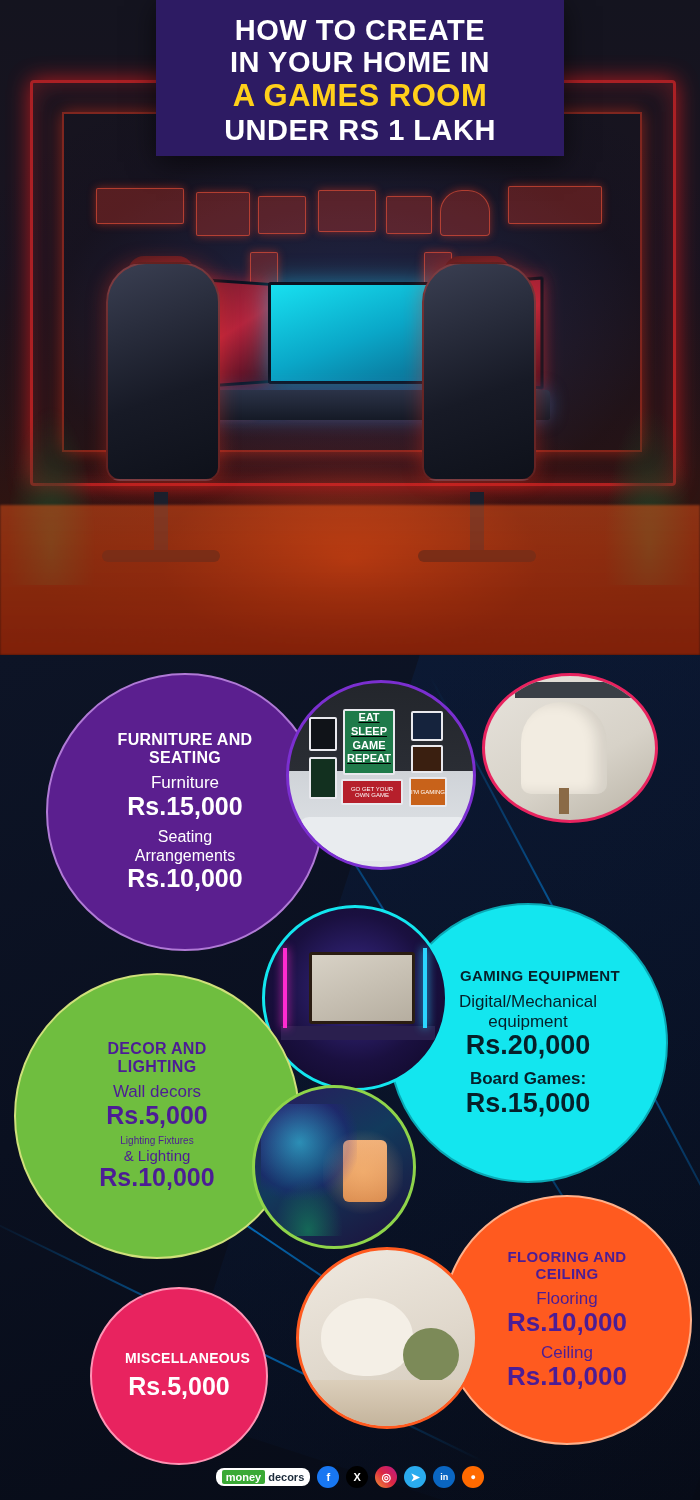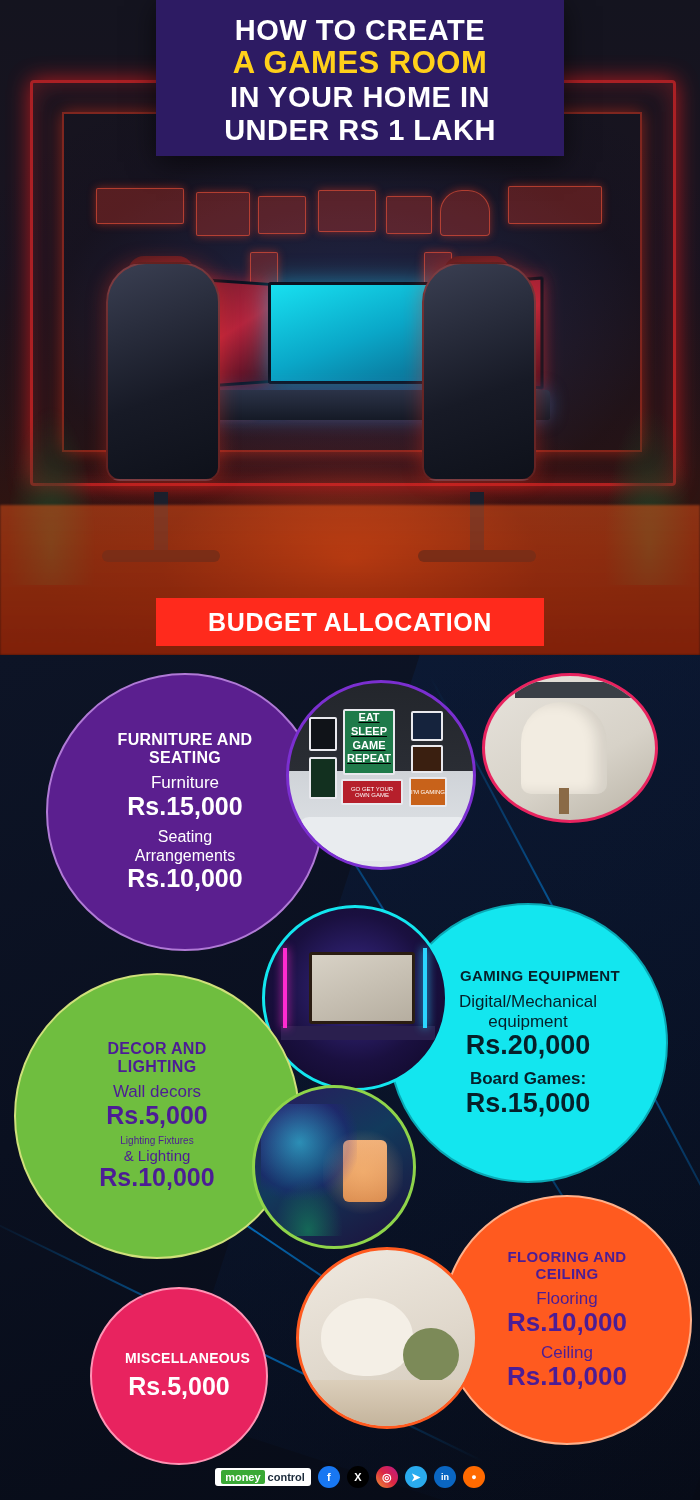--- a/index.html
+++ b/index.html
@@ -196,21 +196,21 @@
     background: linear-gradient(160deg, #efe9e0 0%, #e0d8cc 55%, #cfc6b6 100%);
     border: 3px solid #ff5a1f;
   }
 
   
   .footer {
     position: absolute; left: 0; bottom: 0; width: 700px; height: 46px;
     display: flex; align-items: center; justify-content: center; gap: 7px;
   }
   .mc-logo {
-    display: flex; align-items: center; background: #ffffff; border-radius: 3px;
+    display: flex; align-items: center; background: #ffffff; border-radius: 8px;
     padding: 2px 6px; font-size: 11px; font-weight: bold;
   }
   .mc-money { color: #ffffff; background: #3aa935; padding: 1px 4px; border-radius: 2px; }
   .mc-control { color: #1b2a3a; padding-left: 3px; }
   .soc {
     width: 22px; height: 22px; border-radius: 50%;
     display: flex; align-items: center; justify-content: center;
     color: #fff; font-size: 11px; font-weight: bold;
   }
   .soc-fb { background: #1877f2; }
@@ -260,26 +260,25 @@
         <div class="stem"></div>
         <div class="base"></div>
     </div>
 
     <div class="plant" style="left:6px;"></div>
     <div class="plant" style="right:6px;"></div>
     <div class="hero-floor"></div>
 
     <div class="title-card">
       <div class="title-line">HOW TO CREATE</div>
+      <div class="title-line">IN YOUR HOME IN</div>
       <div class="title-line accent">A GAMES ROOM</div>
-      <div class="title-line">IN YOUR HOME IN</div>
       <div class="title-line">UNDER RS 1 LAKH</div>
     </div>
 
-    <div class="budget-banner">BUDGET ALLOCATION</div>
   </div>
 
   <div class="body-bg">
 
     <div class="diag-fill" style="left:300px; top:-40px; width:520px; height:900px; transform:rotate(18deg); opacity:0.55;"></div>
     <div class="diag" style="left:250px; top:40px; width:760px; transform:rotate(58deg);"></div>
     <div class="diag" style="left:430px; top:20px; width:700px; transform:rotate(62deg);"></div>
     <div class="diag" style="left:40px; top:430px; width:520px; transform:rotate(34deg);"></div>
     <div class="diag" style="left:-20px; top:560px; width:560px; transform:rotate(26deg);"></div>
 
@@ -371,21 +370,21 @@
     </div>
 
     <div class="bubble" style="left:90px; top:632px; width:178px; height:178px; background:#e8235f; border:2px solid #ff93b4; color:#ffffff; padding:0 14px;">
       <div class="cap" style="font-size:14px; margin-bottom:6px;margin-left:17px;">MISCELLANEOUS</div>
       <div class="amt" style="font-size:25px;">Rs.5,000</div>
     </div>
 
     <div class="footer">
       <div class="mc-logo">
         <span class="mc-money">money</span>
-        <span class="mc-control">control</span>
+        <span class="mc-control">decors</span>
       </div>
       <div class="soc soc-fb">
           <span>f</span>
         </div>
       <div class="soc soc-x">
           <span>X</span>
         </div>
       <div class="soc soc-ig">
           <span>◎</span>
         </div>

